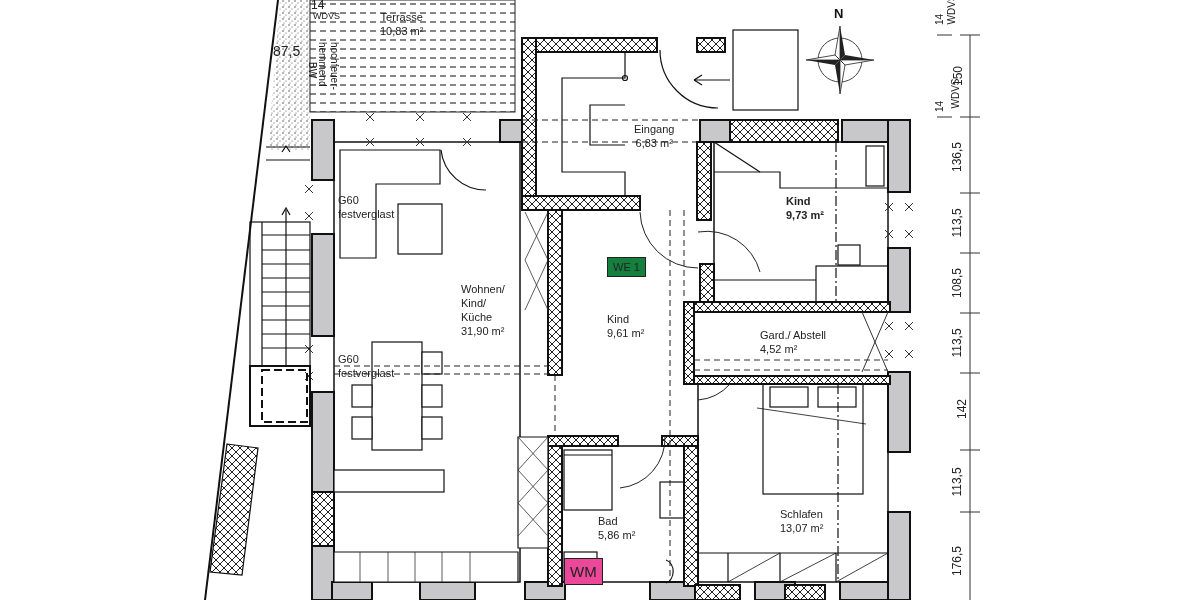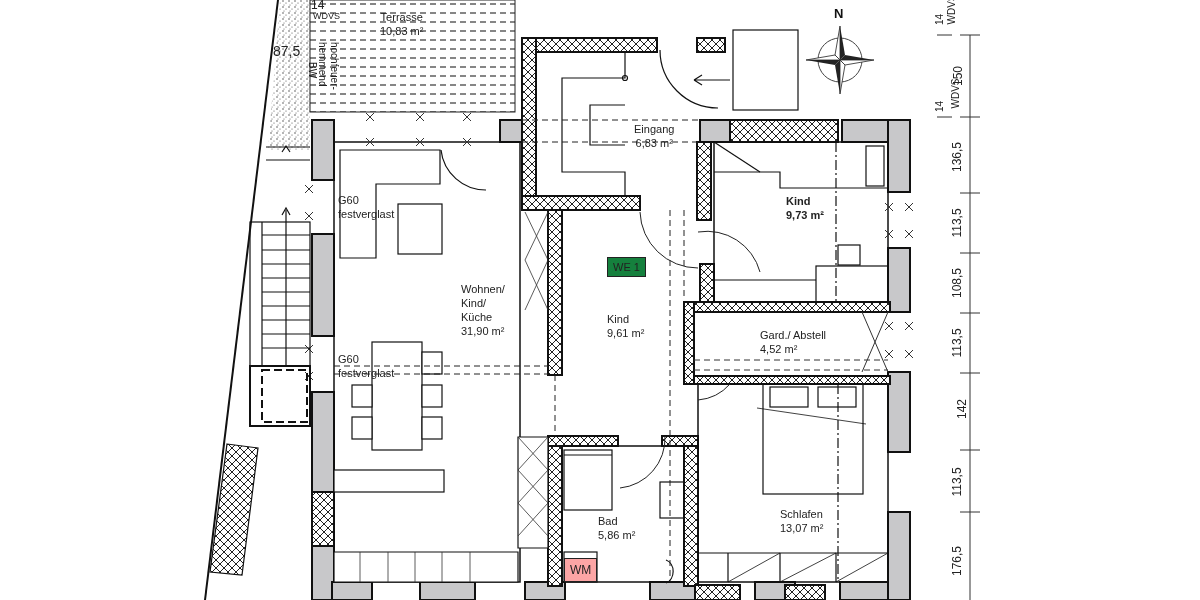--- a/index.html
+++ b/index.html
@@ -4,21 +4,21 @@
 <style>
   html, body { margin: 0; padding: 0; background: #ffffff; }
   body { width: 1200px; height: 600px; overflow: hidden; position: relative; font-family: "Liberation Sans", sans-serif; }
   #plan { position: absolute; left: 0; top: 0; width: 1200px; height: 600px; }
   .lbl { position: absolute; font-family: "Liberation Sans", sans-serif; font-size: 11px; color: #222; line-height: 14px; white-space: nowrap; }
   .lbl.center { text-align: center; }
   .dim { position: absolute; font-family: "Liberation Sans", sans-serif; font-size: 12px; color: #222; transform: rotate(-90deg); transform-origin: center; white-space: nowrap; }
   .dim-small { font-size: 10px; }
   .vtext { position: absolute; font-family: "Liberation Sans", sans-serif; font-size: 10px; color: #222; transform: rotate(90deg); transform-origin: left top; white-space: nowrap; }
   .we-badge { position: absolute; border: 1px solid #222; font-size: 11px; padding: 3px 5px; background: #15803d; color: #222; }
-  .wm-badge { position: absolute; border: 1px solid #222; font-size: 12px; padding: 4px 5px; background: #fca5a5; color: #222; }
+  .wm-badge { position: absolute; border: 1px solid #222; font-size: 15px; padding: 4px 5px; background: #ec4899; color: #222; }
   .north { position: absolute; font-family: "Liberation Sans", sans-serif; font-weight: bold; font-size: 13px; color: #111; }
 </style>
 </head>
 <body>
 
 <svg id="plan" viewBox="0 0 1200 600" xmlns="http://www.w3.org/2000/svg">
   <defs>
     <pattern id="hatch" width="8" height="8" patternUnits="userSpaceOnUse">
       <rect width="8" height="8" fill="#fff"></rect>
       <path d="M0,0 L8,8 M8,0 L0,8" stroke="#222" stroke-width="1"></path>

